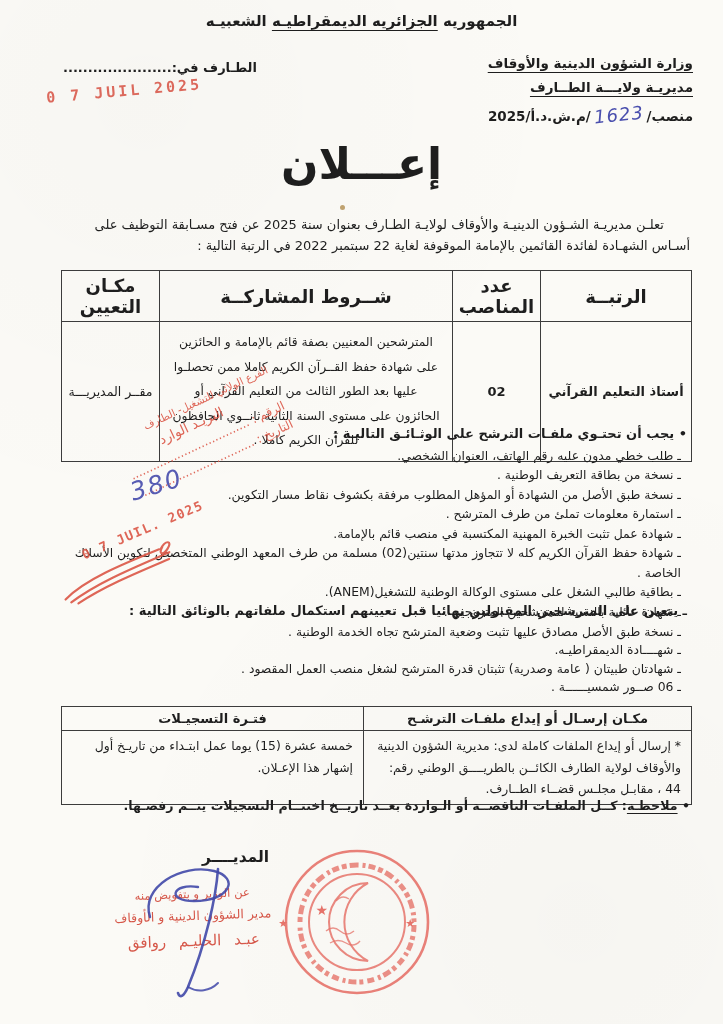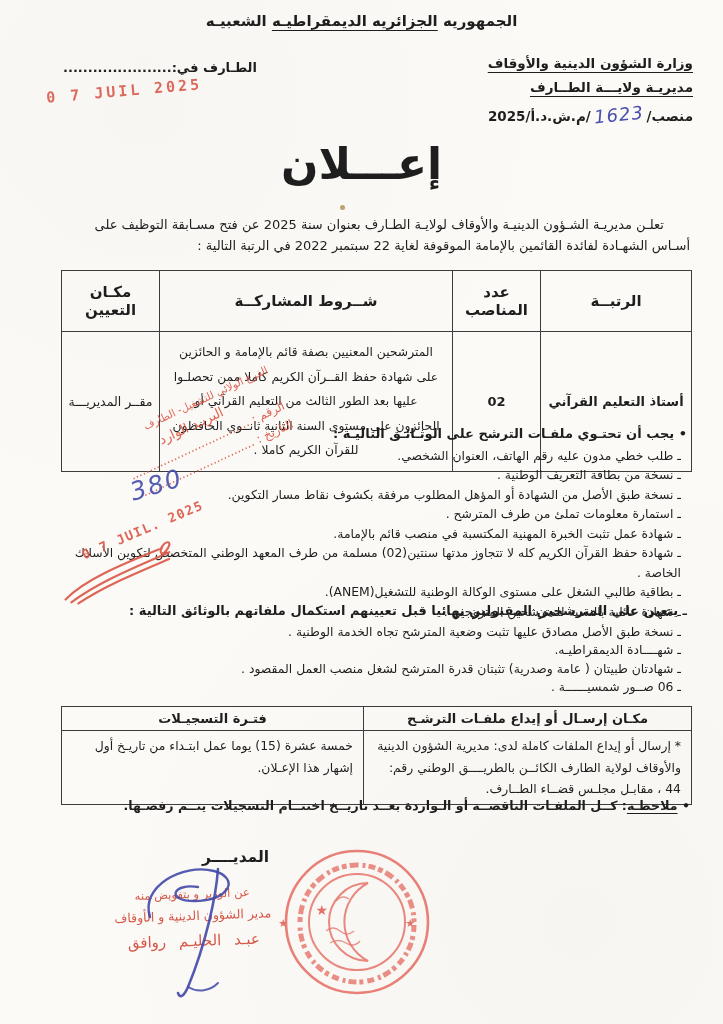--- a/index.html
+++ b/index.html
@@ -33,21 +33,21 @@
   .big-title span{font-size:44px;font-weight:bold;letter-spacing:1px;}
   .title-dot{position:absolute;top:205px;left:340px;width:5px;height:5px;border-radius:50%;
     background:#b08c4f;opacity:.8;}
   
   .intro{position:absolute;top:214px;right:33px;width:626px;font-size:13px;
     line-height:1.65;text-indent:26px;}
   
   table{border-collapse:collapse;table-layout:fixed;}
   .t1{position:absolute;top:270px;right:31px;width:630px;}
   .t1 th,.t1 td{border:1.4px solid #3c3c3c;}
-  .t1 th{font-size:15px;font-weight:bold;padding:12px 2px;margin-left:44px;}
+  .t1 th{font-size:18px;font-weight:bold;padding:4px 2px;margin-left:44px;}
   .t1 .c-rank{width:151px;} .t1 .c-count{width:88px;}
   .t1 .c-cond{width:293px;} .t1 .c-loc{width:98px;}
   .t1 td{vertical-align:middle;}
   .t1 .rank-cell{font-weight:bold;font-size:13px;text-align:center;}
   .t1 .count-cell{font-weight:bold;font-size:13px;text-align:center;}
   .t1 .cond-cell{font-size:12.3px;line-height:2.0;text-align:center;padding:8px 12px;}
   .t1 .loc-cell{font-size:12.5px;text-align:center;}
   
   .docs{position:absolute;top:424px;right:36px;width:652px;font-size:12.4px;line-height:19.5px;}
   .docs .sec-heading{font-weight:bold;font-size:13px;margin-bottom:2px;}

